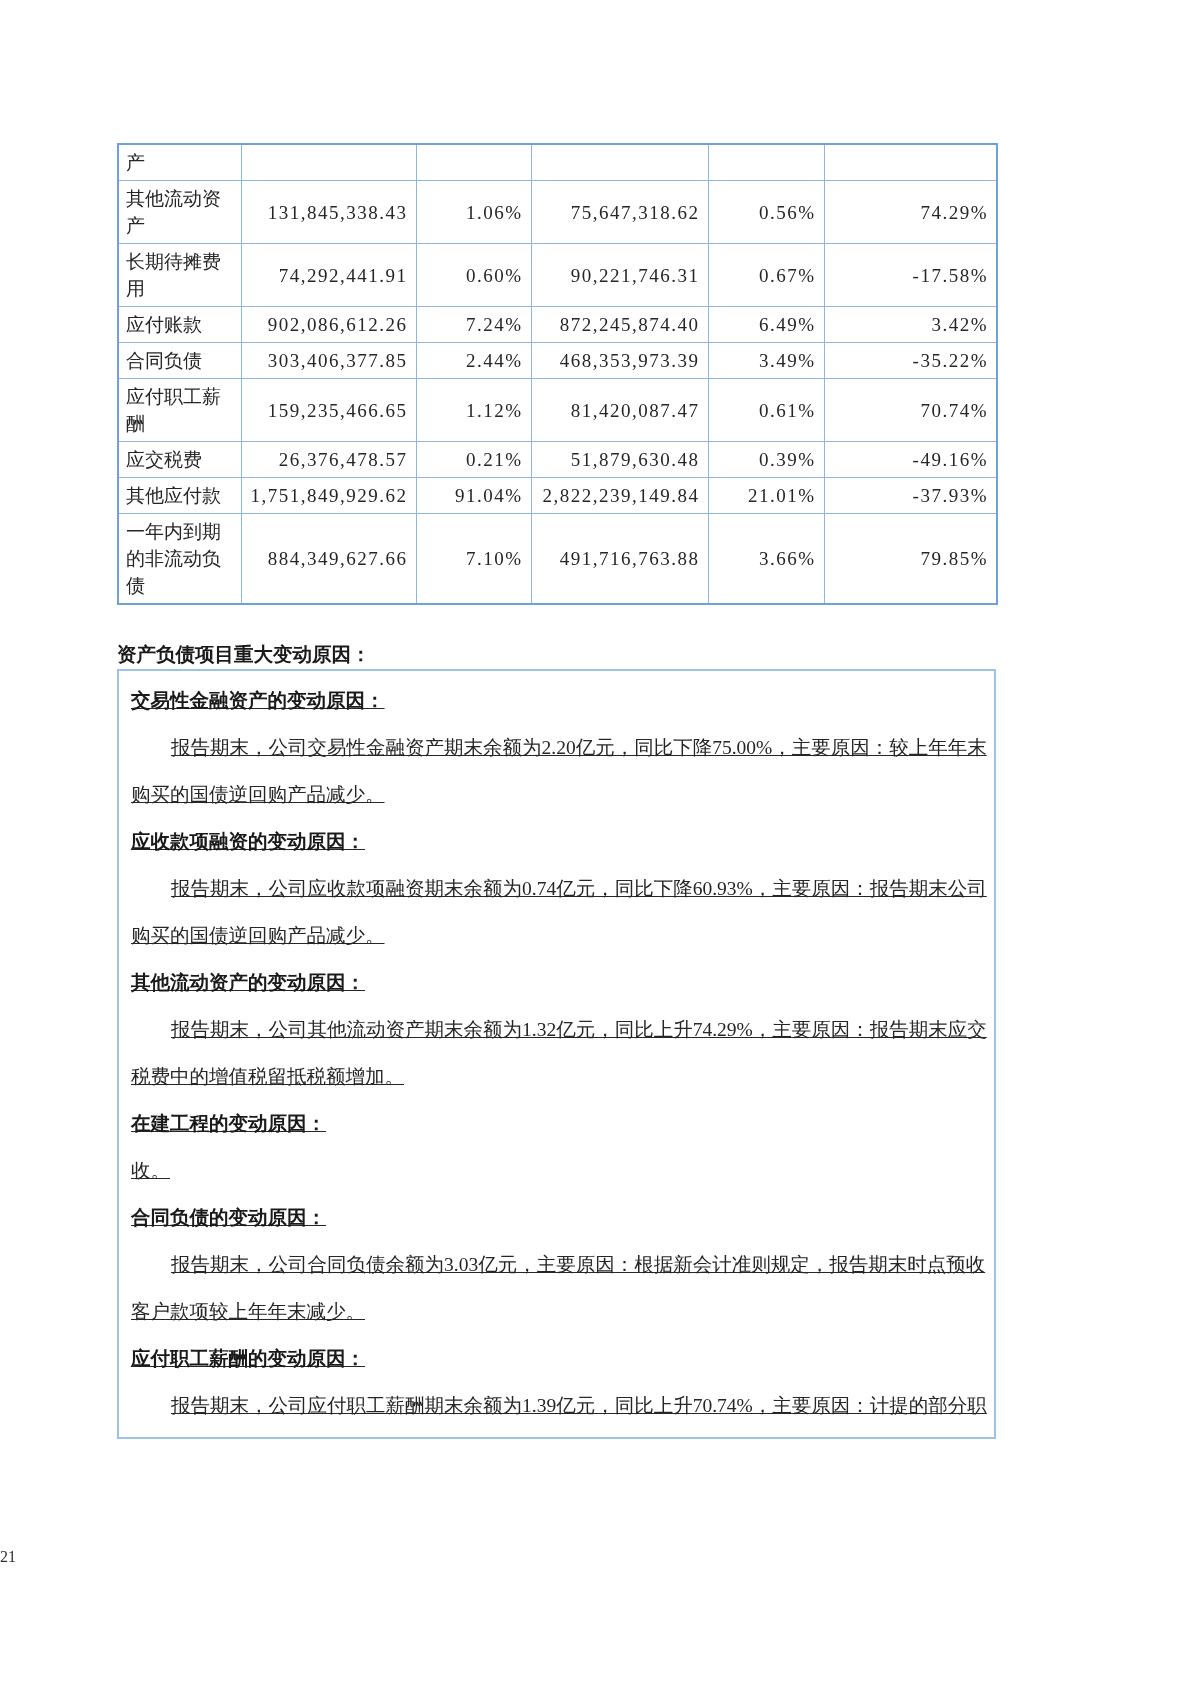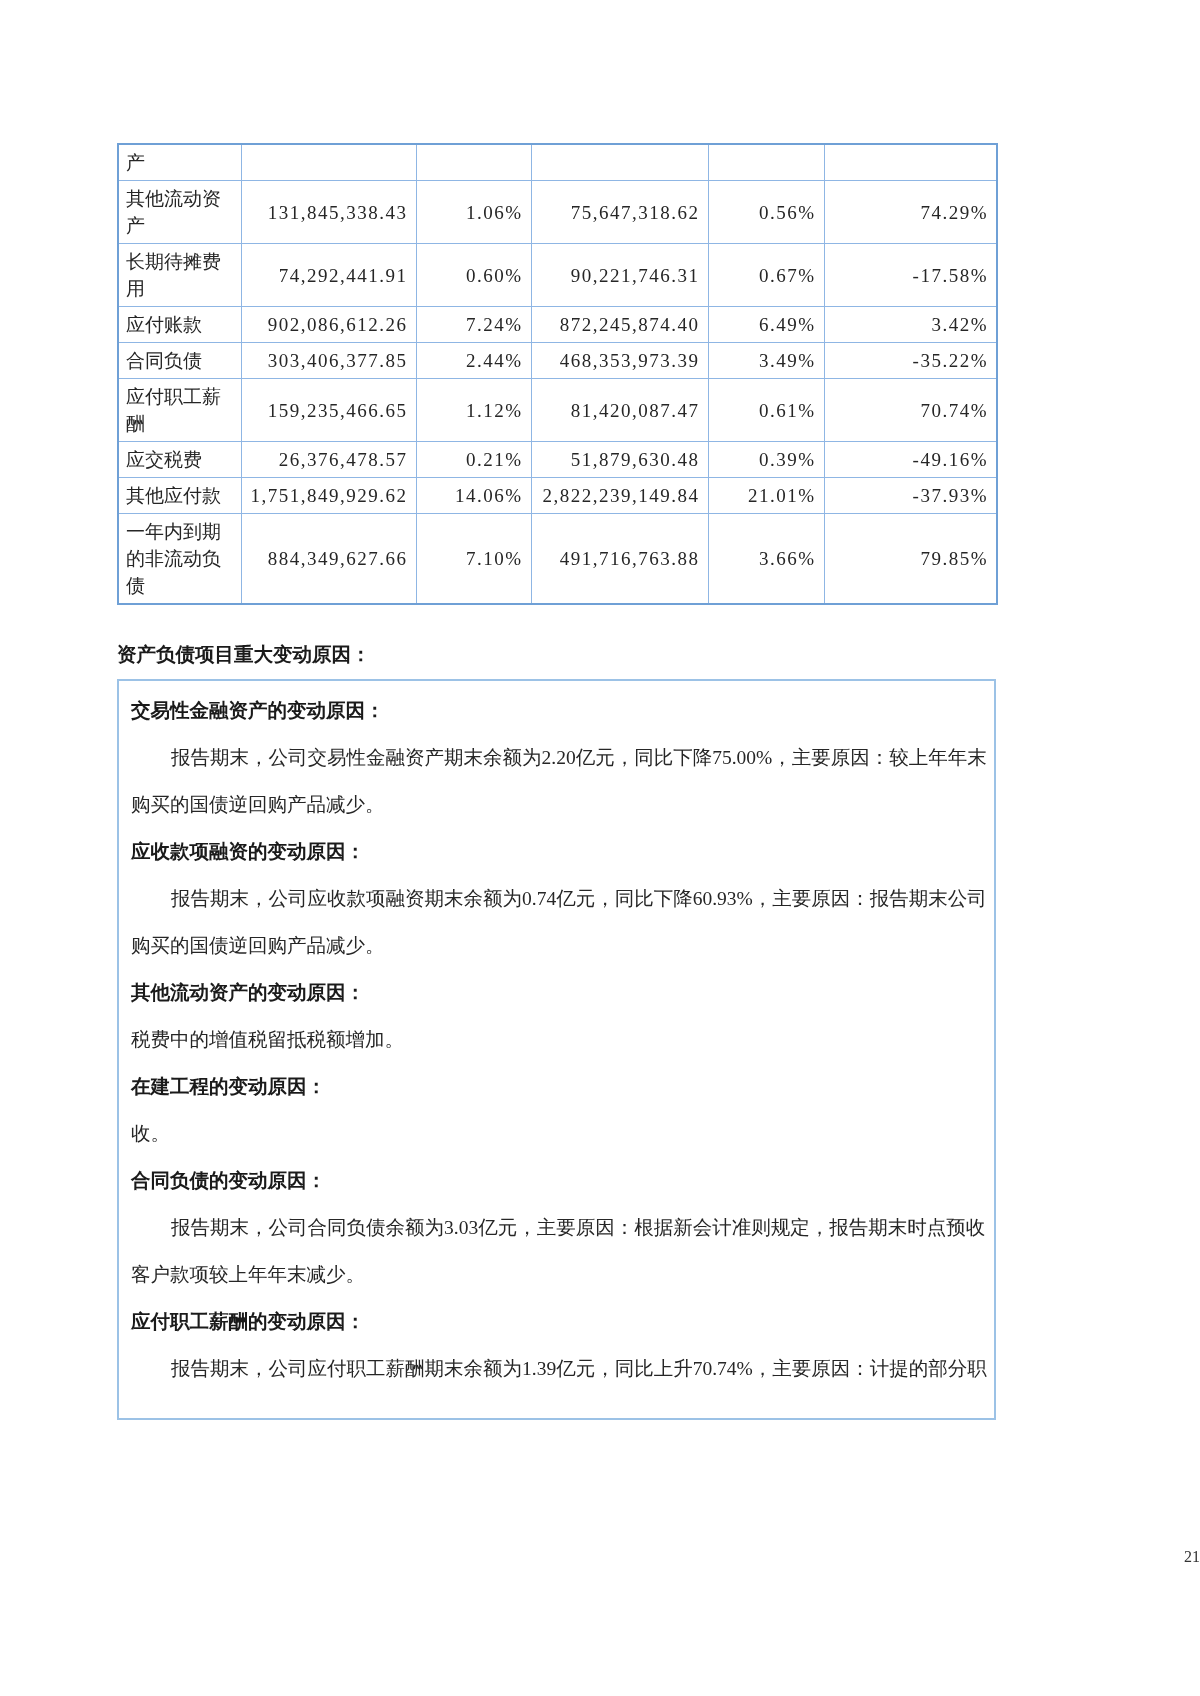--- a/index.html
+++ b/index.html
@@ -51,23 +51,24 @@
   
   .section-title {
     margin-top: 36px;
     font-size: 19.5px;
     line-height: 28px;
     font-weight: bold;
     color: #1a1a1a;
   }
   
   .reason-box {
-    margin-top: 10px;
+    margin-top: 0;
     border: 2px solid var(--box-border, #9CC2E6);
-    padding: 6px 12px 26px 12px;
+    padding: 6px 12px 8px 12px;
+    text-decoration: underline;
   }
   .rb-line {
     height: 47px;
     line-height: 47px;
     font-size: 19.5px;
     white-space: nowrap;
     overflow: visible;
   }
   .rb-heading {
     font-weight: bold;
@@ -78,21 +79,21 @@
   }
   .rb-cont {
     text-indent: 0;
   }
   
   .page-number {
     position: absolute;
     top: 1548px;
     left: 0;
     width: 1200px;
-    text-align: right;
+    text-align: left;
     font-size: 16px;
     color: #333333;
   }
 </style>
 </head>
 <body>
 
 <div class="page">
   <div class="content">
 
@@ -158,21 +159,21 @@
             <td class="item">应交税费</td>
             <td class="num">26,376,478.57</td>
             <td class="pct">0.21%</td>
             <td class="num">51,879,630.48</td>
             <td class="pct">0.39%</td>
             <td class="pct">-49.16%</td>
           </tr>
           <tr>
             <td class="item">其他应付款</td>
             <td class="num">1,751,849,929.62</td>
-            <td class="pct">14.06%</td>
+            <td class="pct">91.04%</td>
             <td class="num">2,822,239,149.84</td>
             <td class="pct">21.01%</td>
             <td class="pct">-37.93%</td>
           </tr>
           <tr>
             <td class="item">一年内到期的非流动负债</td>
             <td class="num">884,349,627.66</td>
             <td class="pct">7.10%</td>
             <td class="num">491,716,763.88</td>
             <td class="pct">3.66%</td>
@@ -184,20 +185,21 @@
     <div class="section-title">资产负债项目重大变动原因：</div>
 
     <div class="reason-box" id="reason-box">
         <div class="rb-line rb-heading">交易性金融资产的变动原因：</div>
         <div class="rb-line rb-first">报告期末，公司交易性金融资产期末余额为2.20亿元，同比下降75.00%，主要原因：较上年年末</div>
         <div class="rb-line rb-cont">购买的国债逆回购产品减少。</div>
         <div class="rb-line rb-heading">应收款项融资的变动原因：</div>
         <div class="rb-line rb-first">报告期末，公司应收款项融资期末余额为0.74亿元，同比下降60.93%，主要原因：报告期末公司</div>
         <div class="rb-line rb-cont">购买的国债逆回购产品减少。</div>
         <div class="rb-line rb-heading">其他流动资产的变动原因：</div>
+        <div class="rb-line rb-first">报告期末，公司其他流动资产期末余额为1.32亿元，同比上升74.29%，主要原因：报告期末应交</div>
         <div class="rb-line rb-cont">税费中的增值税留抵税额增加。</div>
         <div class="rb-line rb-heading">在建工程的变动原因：</div>
         <div class="rb-line rb-cont">收。</div>
         <div class="rb-line rb-heading">合同负债的变动原因：</div>
         <div class="rb-line rb-first">报告期末，公司合同负债余额为3.03亿元，主要原因：根据新会计准则规定，报告期末时点预收</div>
         <div class="rb-line rb-cont">客户款项较上年年末减少。</div>
         <div class="rb-line rb-heading">应付职工薪酬的变动原因：</div>
         <div class="rb-line rb-first">报告期末，公司应付职工薪酬期末余额为1.39亿元，同比上升70.74%，主要原因：计提的部分职</div>
       </div>
 

